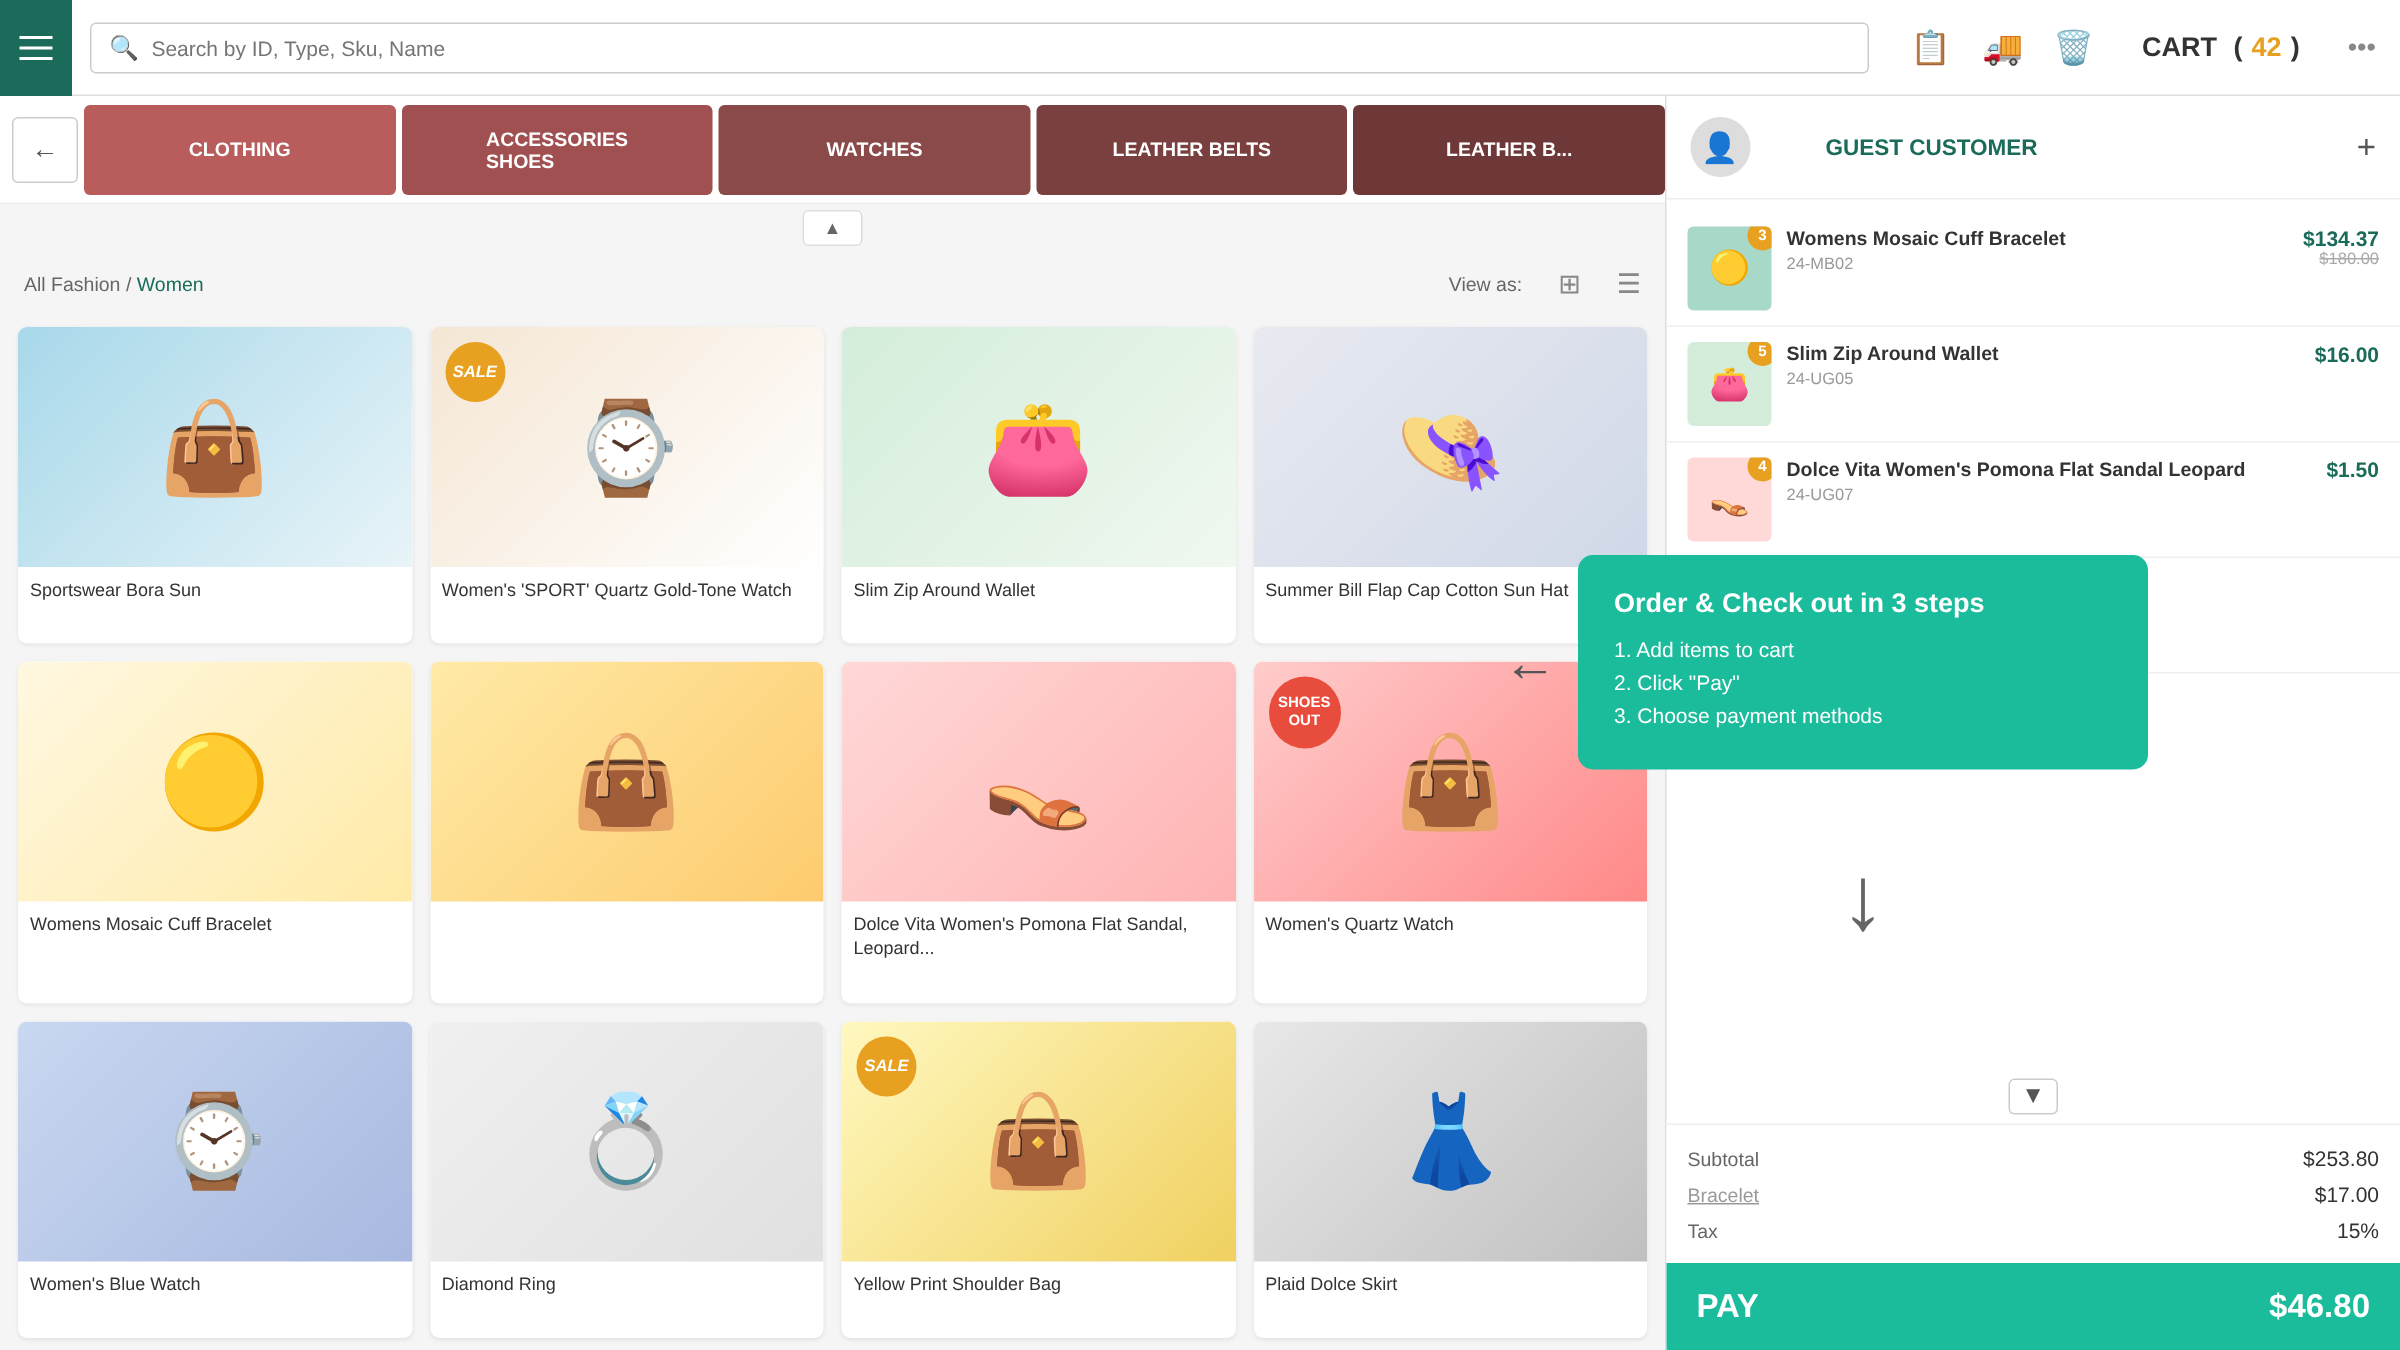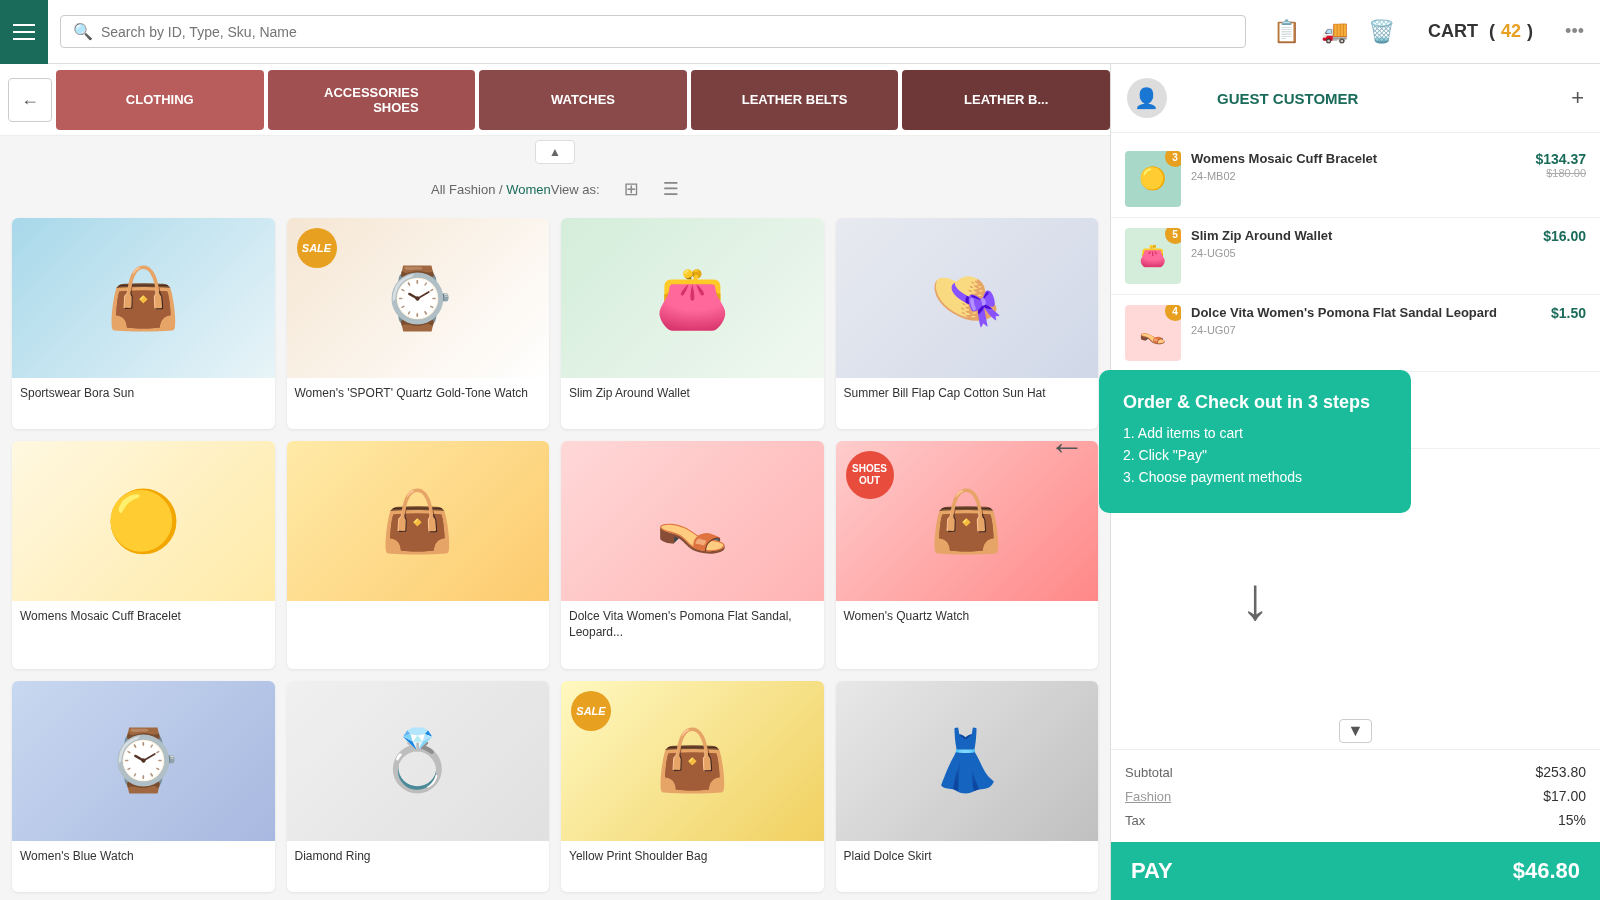--- a/index.html
+++ b/index.html
@@ -41,26 +41,26 @@
       display: flex; align-items: center; height: 72px; background: #fff;
       padding: 0 0 0 8px; gap: 4px; flex-shrink: 0; border-bottom: 1px solid #eee; overflow: hidden;
     }
     .back-btn {
       width: 44px; height: 44px; border: 1px solid #ccc; border-radius: 4px;
       display: flex; align-items: center; justify-content: center; cursor: pointer; background: #fff; flex-shrink: 0;
     }
     .category-item {
       flex: 1; height: 60px; display: flex; align-items: center; justify-content: center;
       font-size: 13px; font-weight: 700; color: #fff; text-transform: uppercase; cursor: pointer;
-      border-radius: 4px; text-align: right; padding: 4px;
+      border-radius: 4px; text-align: left; padding: 4px;
     }
 
     
     .breadcrumb-bar {
-      display: flex; align-items: center; justify-content: center;
+      display: flex; align-items: center; justify-content: space-between;
       padding: 10px 16px; background: #f5f5f5; flex-shrink: 0;
     }
     .breadcrumb { font-size: 13px; color: #666; }
     .breadcrumb .current { color: #1a6b5a; font-weight: 500; }
     .view-controls { display: flex; align-items: center; gap: 24px; font-size: 13px; color: #666; }
     .view-btn { cursor: pointer; color: #888; font-size: 18px; }
 
     
     .product-grid {
       display: grid; grid-template-columns: repeat(4, 1fr);
@@ -116,22 +116,22 @@
     }
     .cart-item-details { flex: 1; }
     .cart-item-name { font-size: 13px; font-weight: 600; color: #333; line-height: 1.3; margin-bottom: 2px; }
     .cart-item-sku { font-size: 11px; color: #999; }
     .cart-item-prices { text-align: right; flex-shrink: 0; }
     .cart-item-price { font-size: 14px; font-weight: 700; color: #1a6b5a; }
     .cart-item-original { font-size: 11px; color: #aaa; text-decoration: line-through; }
 
     
     .tooltip-overlay {
-      position: absolute; left: 1099px; top: 370px;
-      width: 312px; background: #1abc9c; border-radius: 10px;
+      position: absolute; left: 1052px; top: 370px;
+      width: 380px; background: #1abc9c; border-radius: 10px;
       padding: 22px 24px; color: #fff; z-index: 100;
     }
     .tooltip-title { font-size: 18px; font-weight: 800; margin-bottom: 12px; }
     .tooltip-step { font-size: 14px; margin-bottom: 6px; }
 
     
     .cart-footer { padding: 10px 14px; border-top: 1px solid #eee; background: #fff; }
     .cart-summary-row { display: flex; justify-content: space-between; align-items: center; padding: 4px 0; font-size: 13px; color: #666; }
     .cart-summary-row.discount { color: #999; }
     .cart-summary-value { font-size: 14px; color: #333; font-weight: 500; }
@@ -409,21 +409,21 @@
         <span>▼</span>
       </div>
     </div>
 
     <div class="cart-footer">
       <div class="cart-summary-row">
         <span>Subtotal</span>
         <span class="cart-summary-value">$253.80</span>
       </div>
       <div class="cart-summary-row discount">
-        <span style="text-decoration:underline;">Fashion</span>
+        <span style="text-decoration:underline;">Bracelet</span>
         <span class="cart-summary-value">$17.00</span>
       </div>
       <div class="cart-summary-row">
         <span>Tax</span>
         <span class="cart-summary-value">15%</span>
       </div>
       <div class="pay-btn">
         <span>PAY</span>
         <span>$46.80</span>
       </div>

